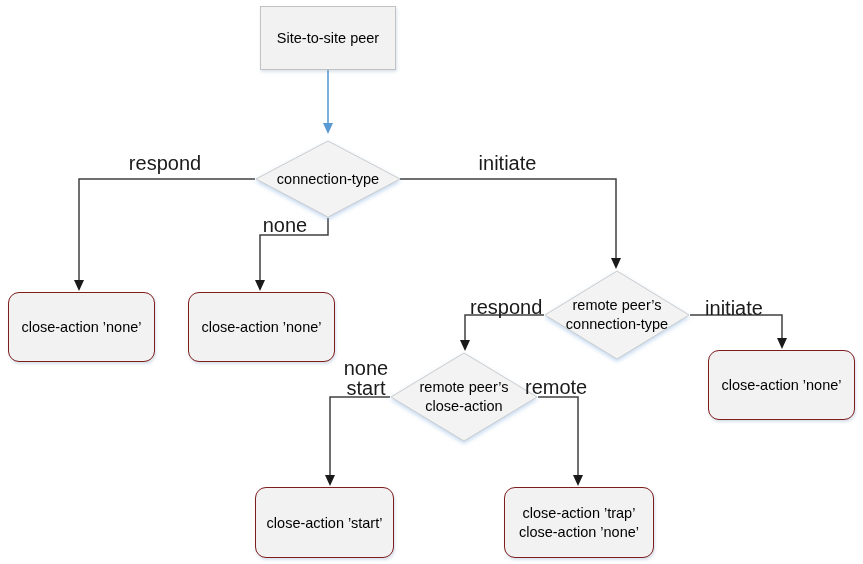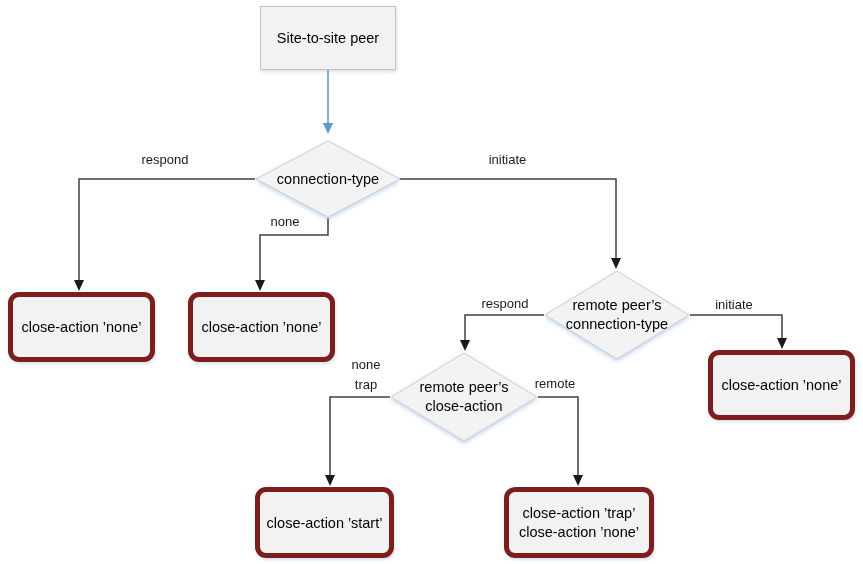--- a/index.html
+++ b/index.html
@@ -28,21 +28,21 @@
     color: #000000;
     box-sizing: border-box;
   }
   .node-rect {
     background: #f2f2f2;
     border: 1px solid #c2c2c2;
     box-shadow: 1px 2px 3px rgba(140,165,195,0.30);
   }
   .node-result {
     background: #f2f2f2;
-    border: 5px solid #7f1d1d;
+    border: 1px solid #7f1d1d;
     border-radius: 11px;
     box-shadow: 1px 2px 3px rgba(140,165,195,0.35);
   }
   .node-diamond { background: transparent; }
   .node-diamond svg {
     position: absolute;
     inset: 0;
     overflow: visible;
   }
   .node-diamond polygon {
@@ -52,21 +52,21 @@
     filter: drop-shadow(0px 2px 2px rgba(141,180,226,0.55));
   }
   .diamond-label {
     position: relative;
     z-index: 2;
     line-height: 19px;
   }
   .two-line { line-height: 19px; }
   .edge-label {
     position: absolute;
-    font-size: 13px;
+    font-size: 20px;
     color: #1a1a1a;
     text-align: center;
   }
 </style>
 </head>
 <body>
 
 <div class="canvas">
 
   <svg class="connectors" viewBox="0 0 863 564">
@@ -141,16 +141,16 @@
       <div>close-action ’none’</div>
     </span>
   </div>
 
   <span class="edge-label" style="left:120px; top:152px; width:90px;">respond</span>
   <span class="edge-label" style="left:255px; top:214px; width:60px;">none</span>
   <span class="edge-label" style="left:465px; top:152px; width:85px;">initiate</span>
   <span class="edge-label" style="left:470px; top:296px; width:70px;">respond</span>
   <span class="edge-label" style="left:699px; top:297px; width:70px;">initiate</span>
   <span class="edge-label" style="left:336px; top:357px; width:60px;">none</span>
-  <span class="edge-label" style="left:336px; top:377px; width:60px;">trap</span>
+  <span class="edge-label" style="left:336px; top:377px; width:60px;">start</span>
   <span class="edge-label" style="left:525px; top:376px; width:60px;">remote</span>
 
 </div>
 
 </body></html>

